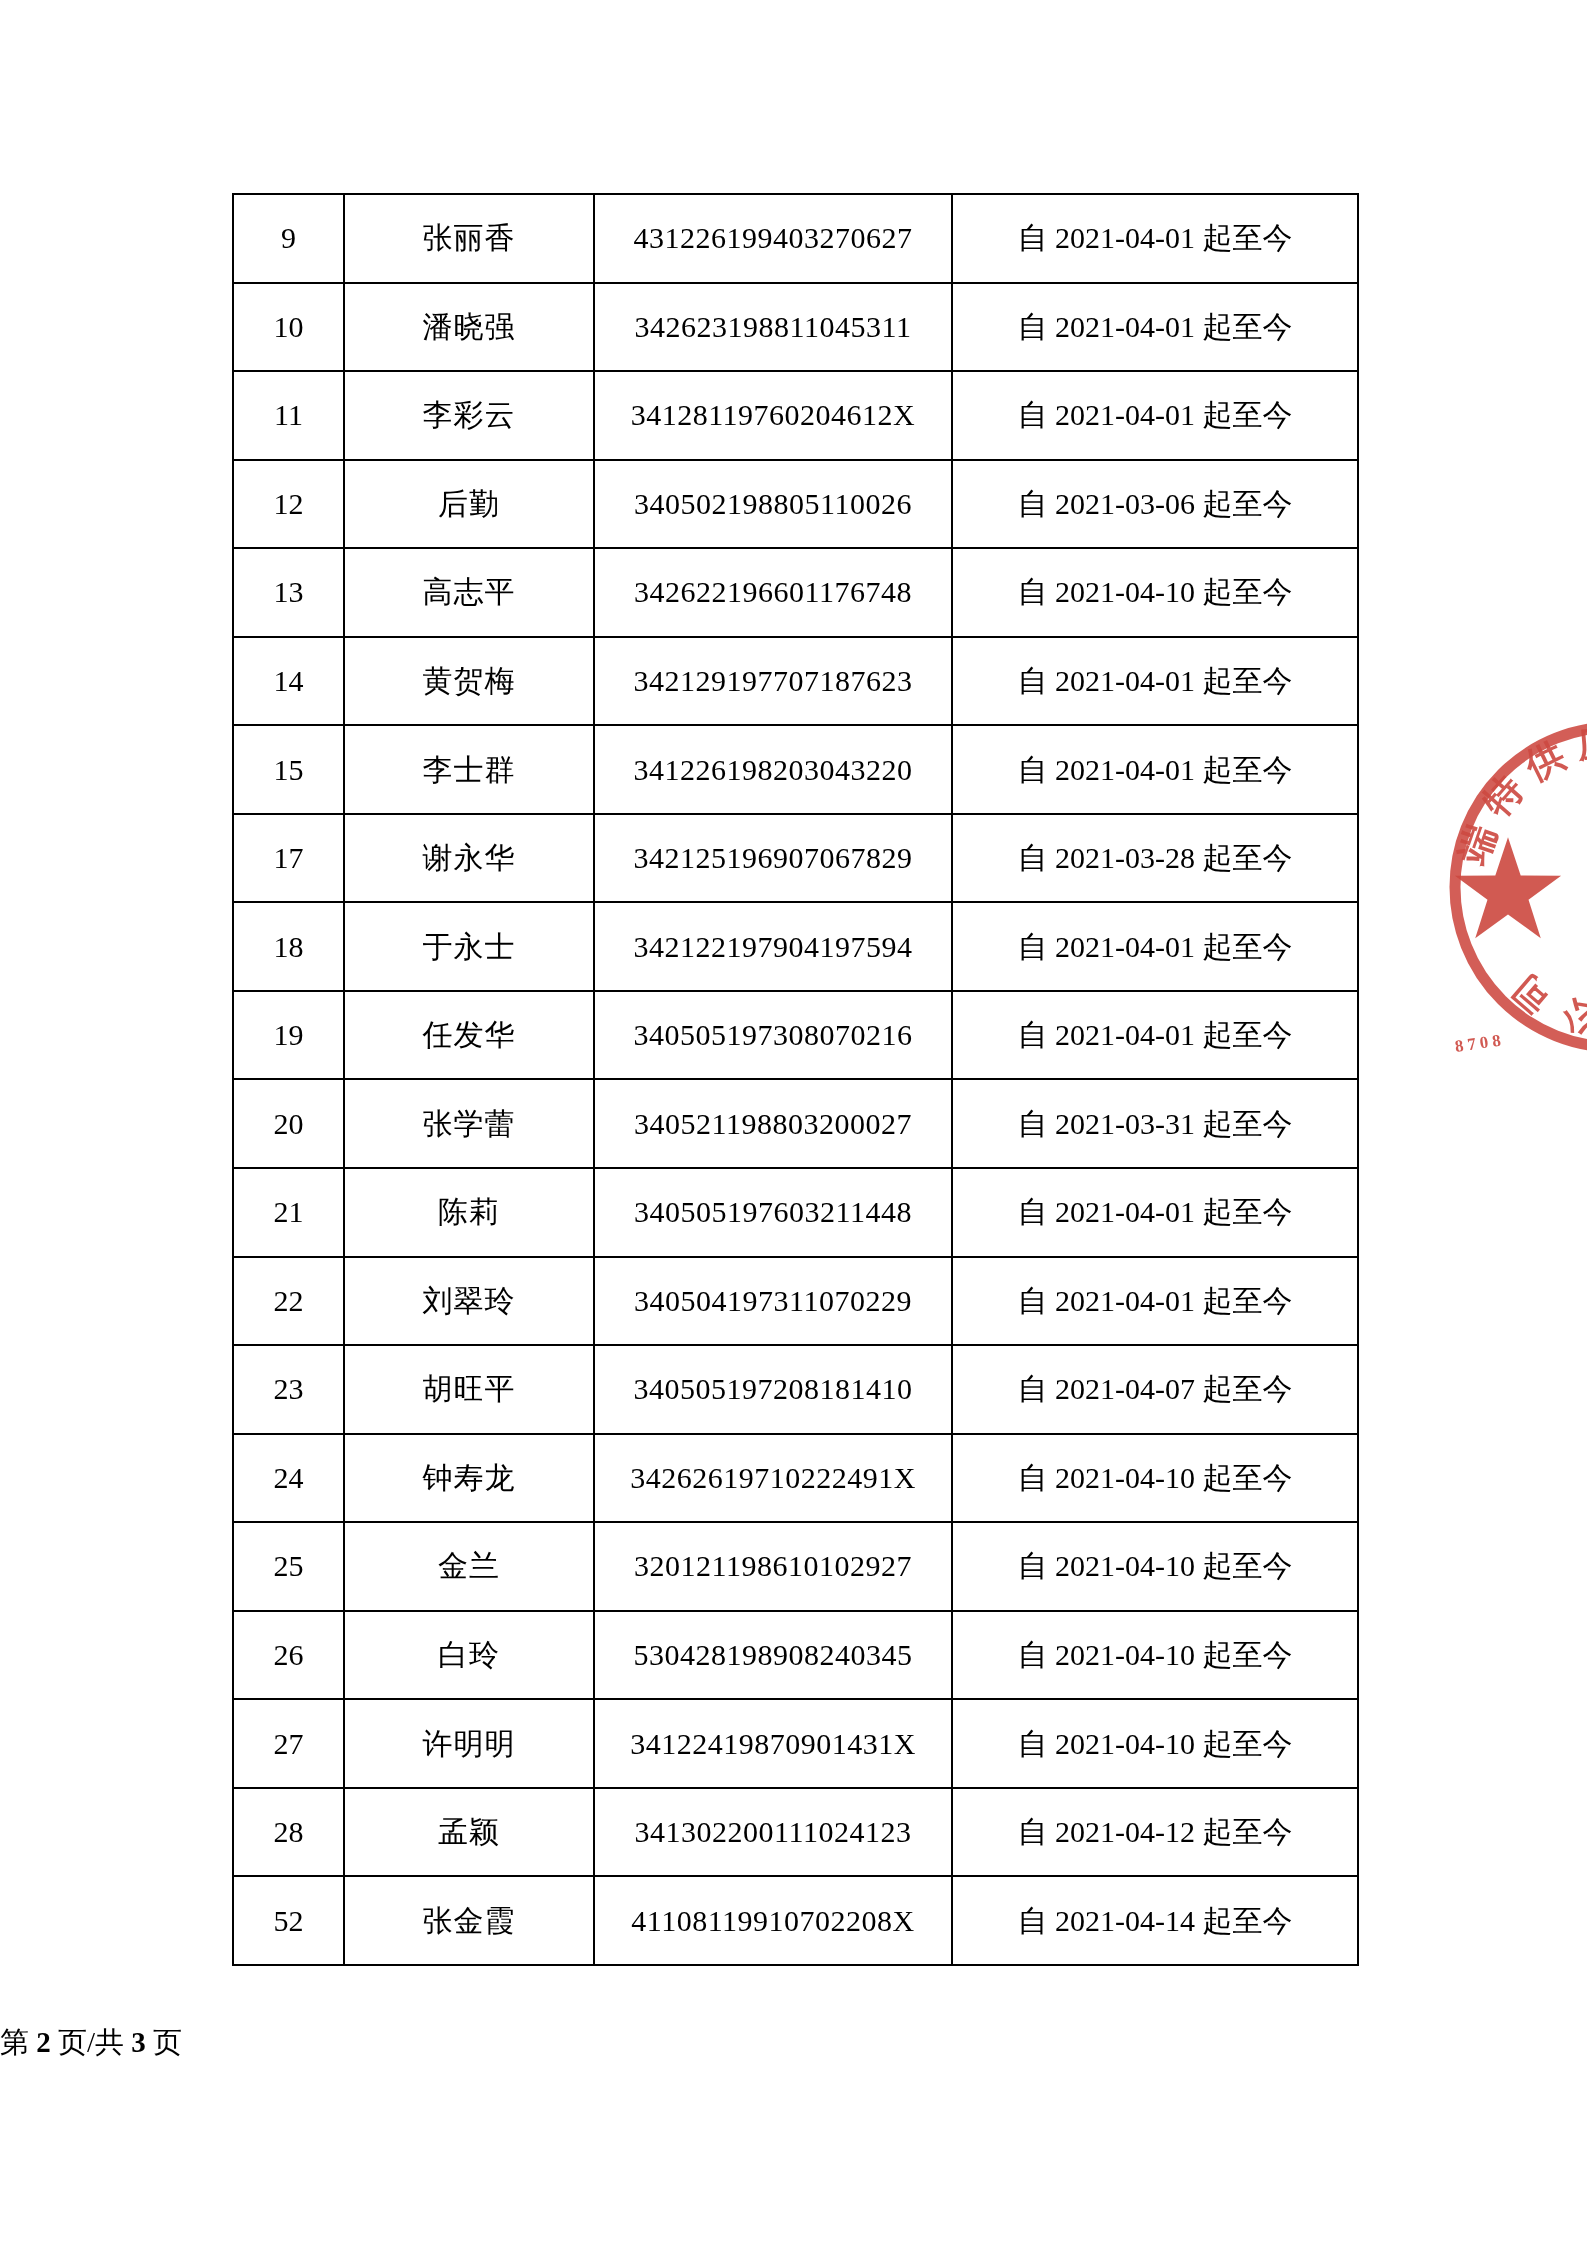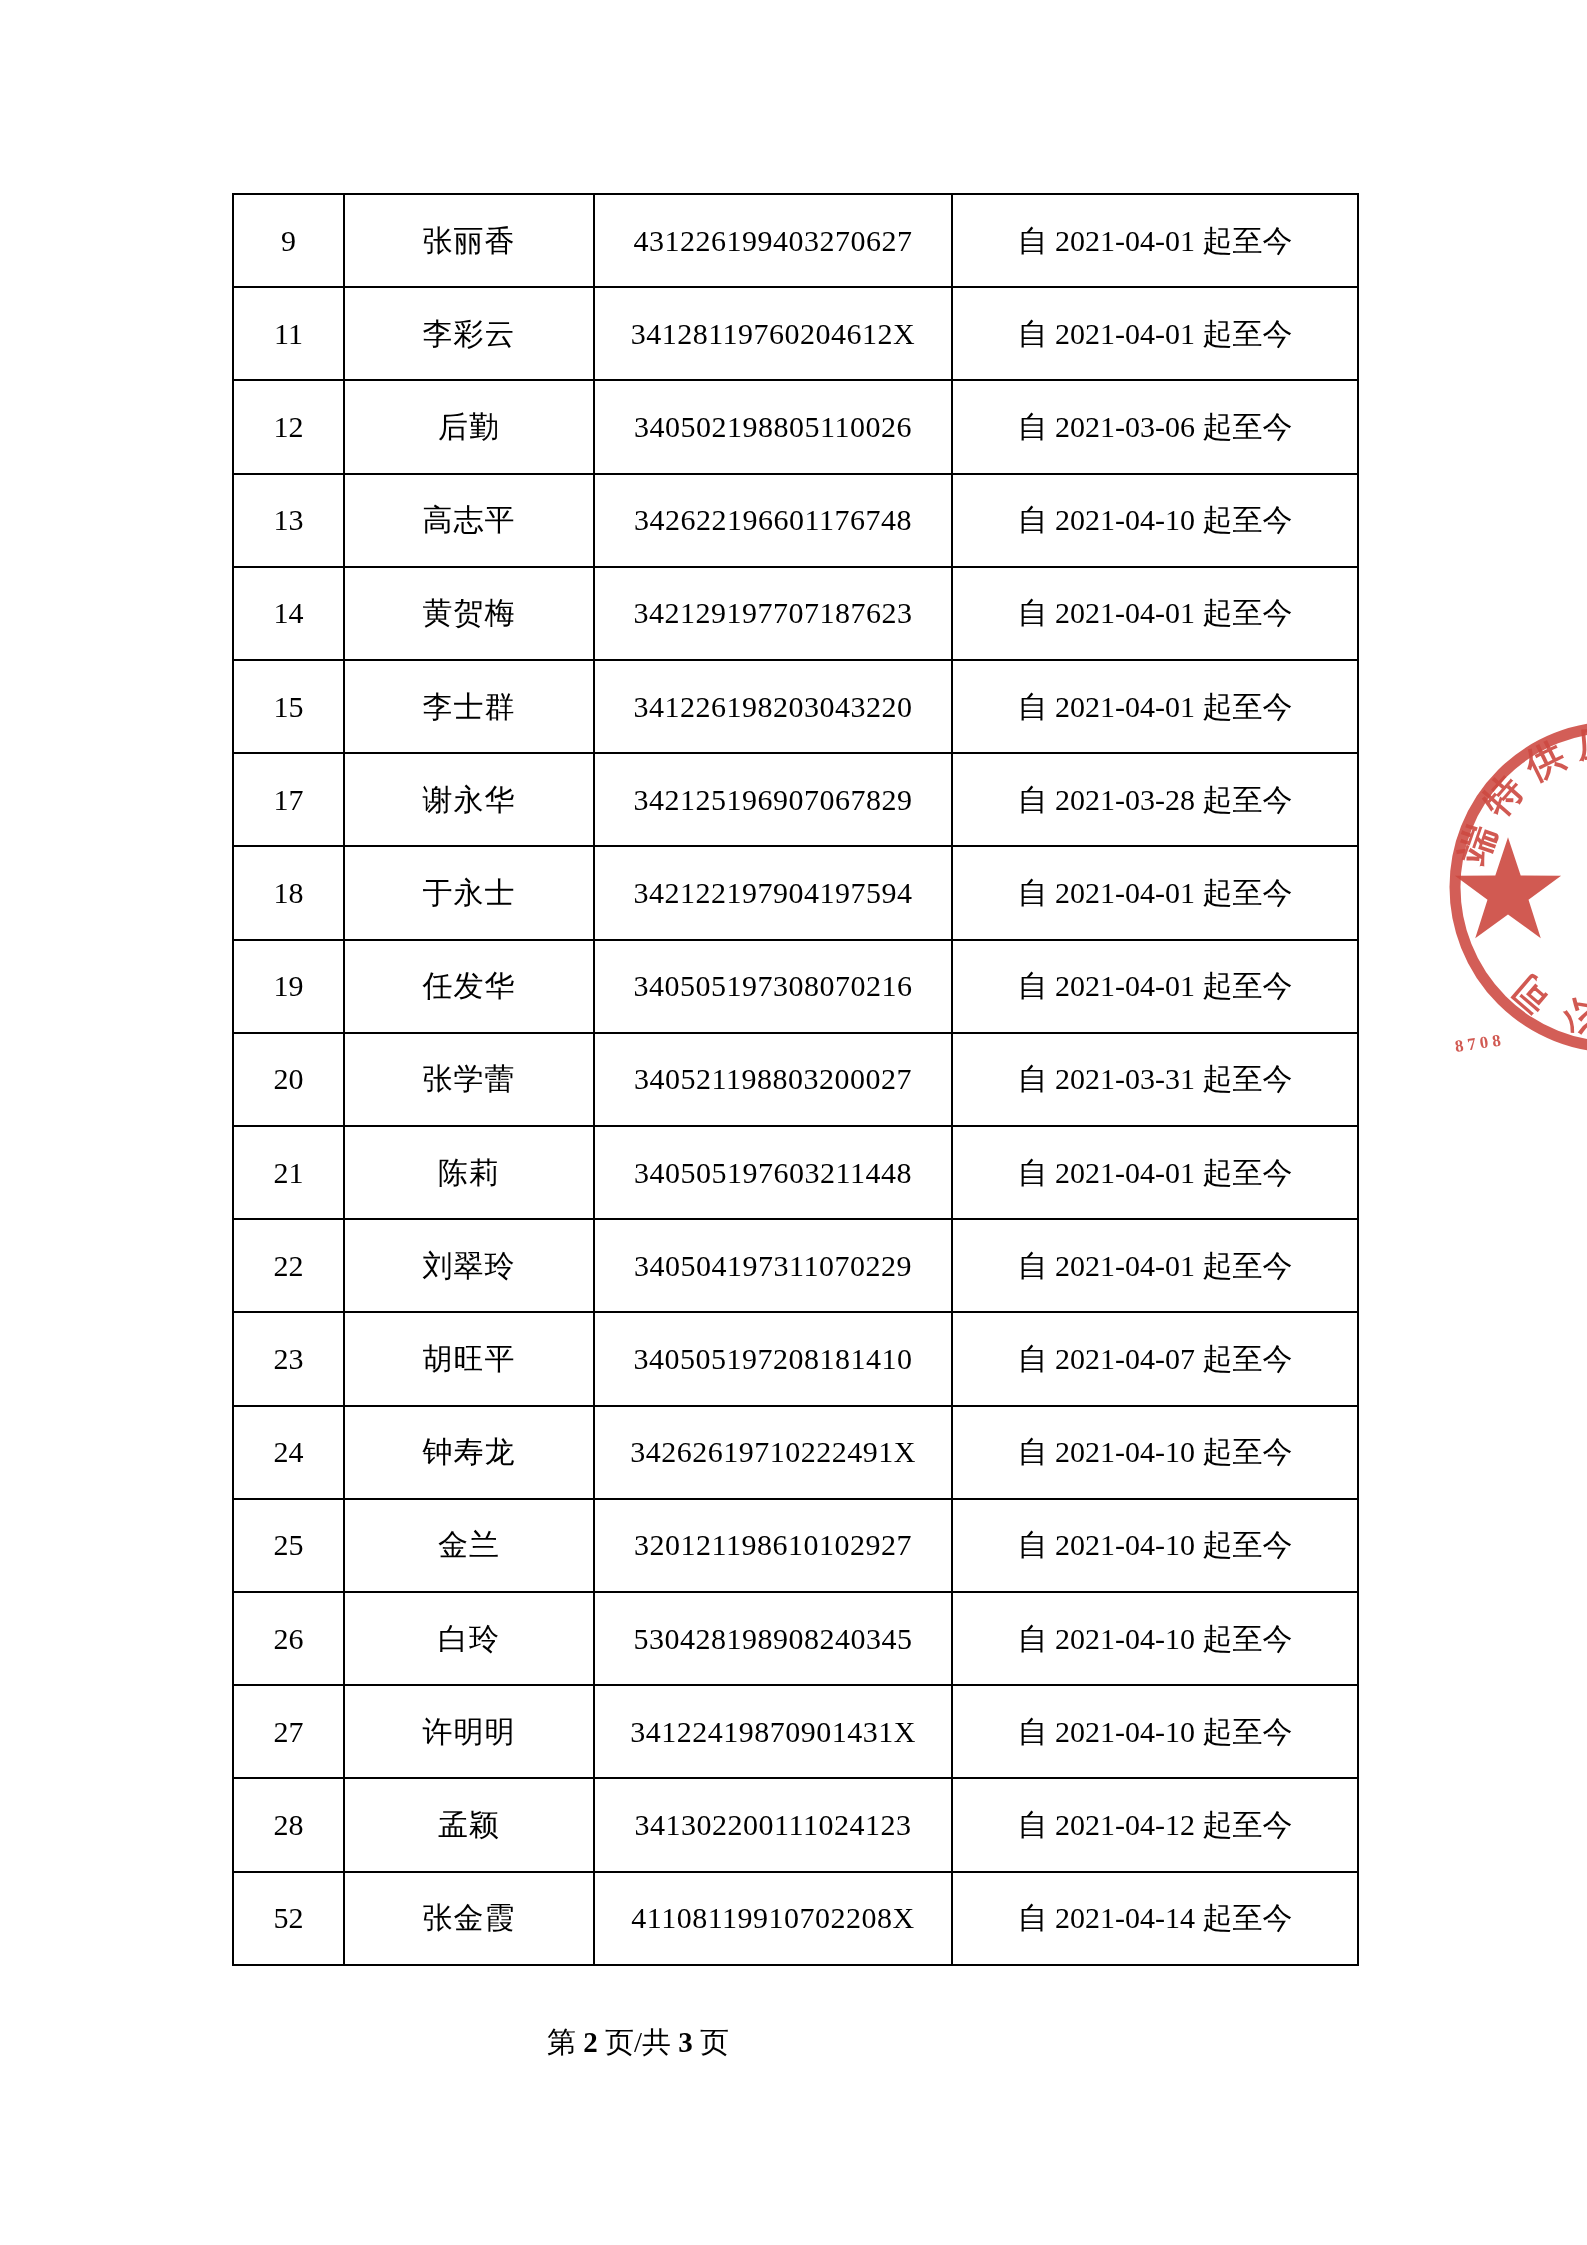--- a/index.html
+++ b/index.html
@@ -19,21 +19,21 @@
     padding:0;font-size:30px;line-height:1.2;color:#000;
     font-family:"Liberation Serif","DejaVu Sans",serif;
   }
   td.row-number-cell{font-size:30px;}
   td.name-cell{font-size:31px;letter-spacing:1px;}
   td.id-number-cell{font-size:31px;letter-spacing:0.5px;margin-left:12px;}
   td.period-cell{font-size:30px;}
 
   .footer{
     position:absolute;left:0;top:2020px;width:1276px;height:44px;
-    text-align:center;font-size:29px;line-height:44px;
+    text-align:left;font-size:29px;line-height:44px;
     font-family:"Liberation Serif","DejaVu Sans",serif;
   }
   .footer .pg-num{font-weight:bold;}
 
   .stamp{
     position:absolute;left:1437px;top:713px;width:150px;height:348px;
     mix-blend-mode:multiply;opacity:0.92;
   }
   .stamp text{
     font-family:"Liberation Serif","DejaVu Sans",serif;
@@ -50,20 +50,26 @@
       <col style="width:111px">
       <col style="width:250px">
       <col style="width:358px">
       <col style="width:406px">
     </colgroup>
     <tbody>
         <tr>
           <td class="row-number-cell">9</td>
           <td class="name-cell">张丽香</td>
           <td class="id-number-cell">431226199403270627</td>
+          <td class="period-cell">自 2021-04-01 起至今</td>
+        </tr>
+        <tr>
+          <td class="row-number-cell">10</td>
+          <td class="name-cell">潘晓强</td>
+          <td class="id-number-cell">342623198811045311</td>
           <td class="period-cell">自 2021-04-01 起至今</td>
         </tr>
         <tr>
           <td class="row-number-cell">11</td>
           <td class="name-cell">李彩云</td>
           <td class="id-number-cell">34128119760204612X</td>
           <td class="period-cell">自 2021-04-01 起至今</td>
         </tr>
         <tr>
           <td class="row-number-cell">12</td>

